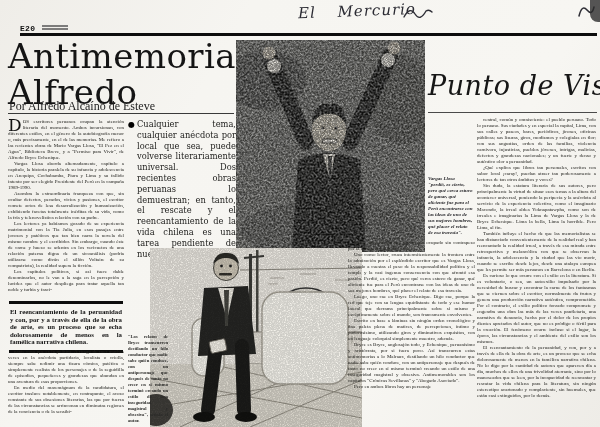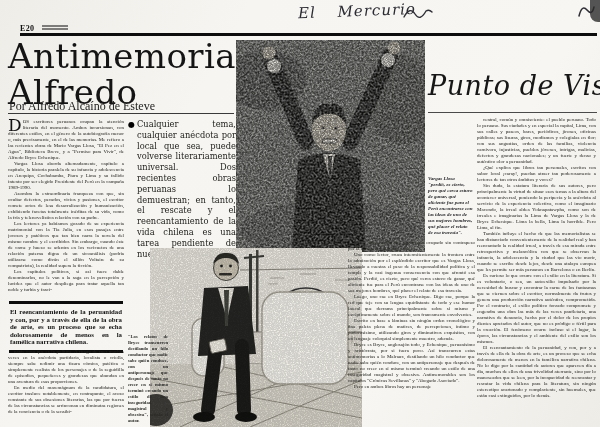--- a/index.html
+++ b/index.html
@@ -2,21 +2,21 @@
 <html><head>
 <meta charset="utf-8">
 <style>
   html,body{margin:0;padding:0;background:#888;}
   .page{
     position:relative; width:600px; height:427px; overflow:hidden;
     background:linear-gradient(120deg,#efede8 0%, #f6f5f1 30%, #f7f6f2 70%, #eeece7 100%);
     font-family:"Liberation Serif", serif; color:#1d1d1b;
   }
   
-  .edcode{position:absolute;left:20px;top:24px;font-family:Liberation Serif, serif;
+  .edcode{position:absolute;left:20px;top:24px;font-family:Liberation Mono, monospace;
     font-weight:bold;font-size:8px;color:#111;letter-spacing:.3px;}
   .edcode-lines{position:absolute;left:42px;top:25px;width:26px;}
   .edcode-lines i{display:block;height:2px;background:#555;margin-bottom:1px;opacity:.75;}
   .toprule{position:absolute;left:20px;top:33px;width:577px;height:3px;background:#0d0d0d;}
   .handwriting{position:absolute;left:298px;top:1px;width:180px;
     font-family:"DejaVu Serif",serif;font-style:italic;font-size:15px;color:#2b2b33;
     transform:rotate(-2deg);letter-spacing:1px;word-spacing:16px;white-space:nowrap;}
   .scribble{position:absolute;}
   
   .headline{position:absolute;left:8px;top:38px;width:230px;

